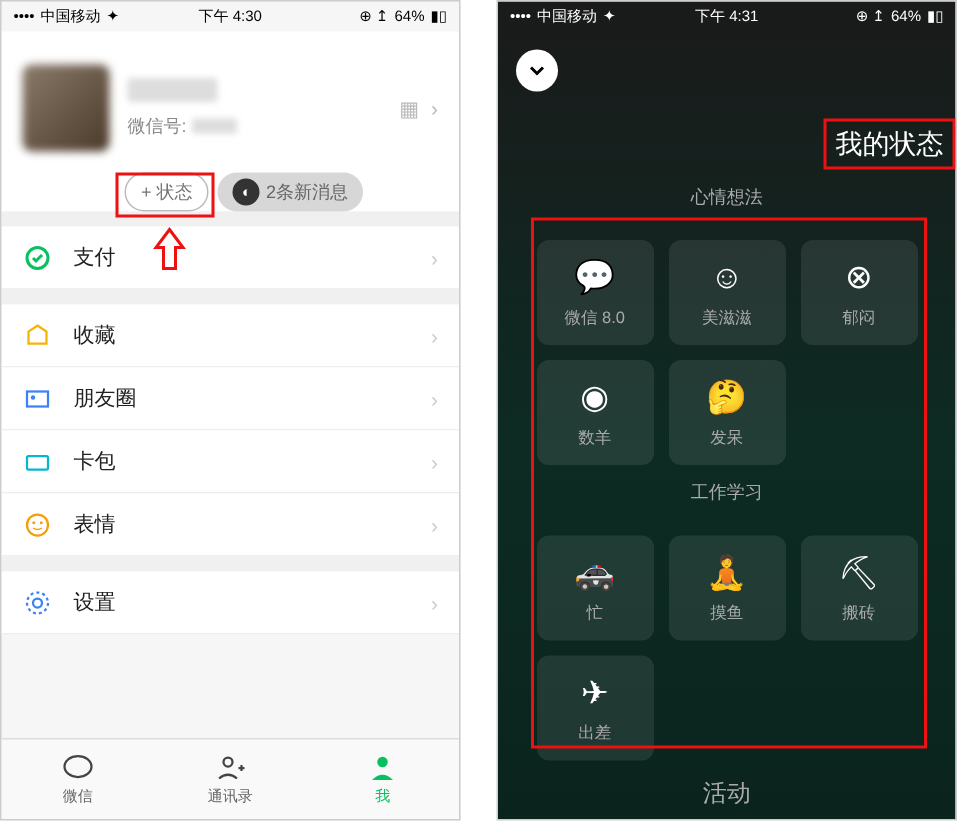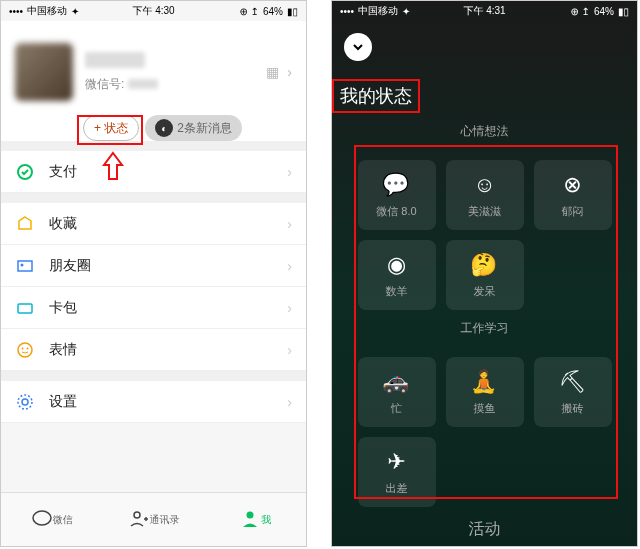--- a/index.html
+++ b/index.html
@@ -21,43 +21,43 @@
   .prow { display: flex; align-items: center; }
   .avatar { width: 58px; height: 58px; border-radius: 6px; background: linear-gradient(135deg,#8a7a6a,#4a3a2a); margin-right: 12px; filter: blur(3px); }
   .pinfo { flex: 1; }
   .name { height: 16px; width: 60px; background: #ddd; border-radius: 2px; margin-bottom: 8px; filter: blur(2px); }
   .wxid { font-size: 12px; color: #888; }
   .wxid .blur { display:inline-block; width:30px; height:10px; background:#ddd; filter:blur(2px); border-radius:2px; vertical-align:middle; }
   .qr { color:#bbb; font-size:14px; margin-right:8px; }
   .chev { color:#bbb; font-size:14px; }
   .btns { display: flex; gap: 6px; margin-top: 14px; margin-left: 68px; }
   .pill { border-radius: 14px; height: 26px; display: inline-flex; align-items: center; padding: 0 10px; font-size: 12px; }
-  .pill.outline { border: 1px solid #bbb; color: #c2410c; background: #fff; }
+  .pill.outline { border: 1px solid #bbb; color: #737373; background: #fff; }
   .pill.grey { background: #d7d7d7; color: #666; }
   .pill .dot { width: 18px; height: 18px; border-radius: 50%; background: #333; display: inline-flex; align-items: center; justify-content: center; color:#fff; font-size:10px; margin-right:4px; }
   .redbox1 { position: absolute; border: 2px solid #e11; left: 76px; top: 114px; width: 66px; height: 30px; }
   .arrow-up { position:absolute; left:101px; top:150px; }
   .arrow-up svg { display:block; }
 
   
   .sectiongap { height: 10px; background: #f0f0f0; }
   .row { background: #fff; height: 42px; display: flex; align-items: center; padding: 13px 14px; border-bottom: 1px solid #eee; }
   .row .ic { width: 20px; height: 20px; margin-right: 14px; display:flex; align-items:center; justify-content:center; }
   .row .lab { flex: 1; font-size: 14px; color: #222; }
   .row .chev { color:#ccc; }
 
   
   .tabbar { position:absolute; bottom:0; left:0; right:0; height:54px; background:#f9f9f9; border-top:1px solid #ddd; display:flex; }
-  .tab { flex:1; display:flex; flex-direction:row; align-items:center; justify-content:center; font-size:10px; color:#666; }
+  .tab { flex:1; display:flex; flex-direction:column; align-items:center; justify-content:center; font-size:10px; color:#666; }
   .tab.active { color:#07c160; }
   .tab svg { margin-bottom:2px; }
 
   
   .closebtn { width:28px; height:28px; border-radius:50%; background:#fff; color:#000; display:flex; align-items:center; justify-content:center; margin:12px; font-size:12px; }
-  .rtitle { text-align:left; font-size:18px; margin-top:18px; margin-bottom:8px; }
+  .rtitle { text-align:right; font-size:18px; margin-top:18px; margin-bottom:8px;padding-left:20px; }
   .rtitlebox { border:2px solid #e11; display:inline-block; padding:3px 6px; }
   .subhead { text-align:center; font-size:12px; color:#aaa; margin:10px 0 20px; }
   .grid { display:grid; grid-template-columns: repeat(3, 78px); gap:10px; justify-content:center; }
   .cell { background: rgba(255,255,255,0.09); border-radius:8px; height:70px; display:flex; flex-direction:column; align-items:center; justify-content:center; gap:6px; font-size:11px; color:#aaa; }
   .cell .cic { font-size:22px; color:#fff; height:26px; display:flex; align-items:center; }
   .redbox2 { position:absolute; border:2px solid #e11; left:22px; top:144px; width:264px; height:354px; pointer-events:none; }
   .bottomlab { position:absolute; bottom:6px; left:0; right:0; text-align:center; font-size:16px; color:#aaa; }
 </style>
 </head>
 <body>

